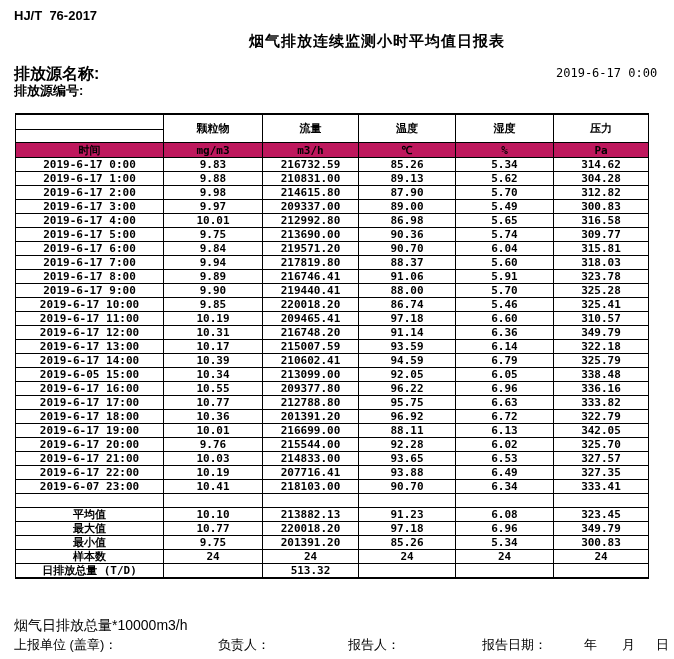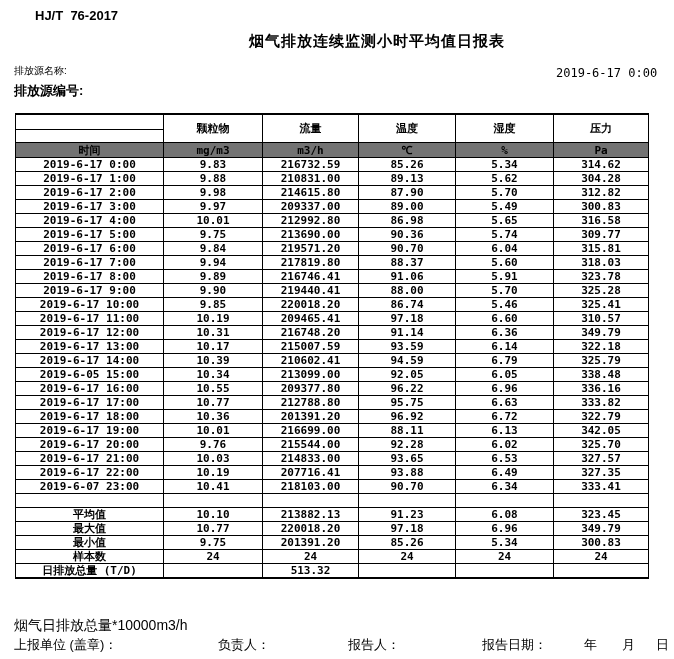--- a/index.html
+++ b/index.html
@@ -1,29 +1,29 @@
 <!DOCTYPE html>
 <html><head>
 <meta charset="utf-8">
 <style>
   html,body{margin:0;padding:0;background:#fff;color:#000;font-family:"Liberation Sans",sans-serif;}
   .page{position:relative;width:674px;height:659px;background:#fff;overflow:hidden;}
-  .standard{position:absolute;left:14px;top:8px;font-size:13px;font-weight:bold;white-space:pre;margin-left:21px;}
+  .standard{position:absolute;left:14px;top:8px;font-size:13px;font-weight:bold;white-space:pre;}
   .title{position:absolute;left:0;top:32px;width:674px;text-align:center;font-size:15px;font-weight:bold;letter-spacing:1px;padding-left:40px;}
-  .src-name{position:absolute;left:14px;top:64px;font-size:10px;font-weight:normal;}
+  .src-name{position:absolute;left:14px;top:64px;font-size:16px;font-weight:bold;}
   .src-id{position:absolute;left:14px;top:82px;font-size:13px;font-weight:bold;}
   .datetime{position:absolute;left:556px;top:66px;font-size:12px;font-family:"DejaVu Sans Mono",monospace;}
   table.report{position:absolute;left:15px;top:113px;width:633px;border-collapse:collapse;table-layout:fixed;
     border:1px solid #000;border-top:2px solid #000;border-bottom:2px solid #000;font-weight:bold;}
   table.report td{border:1px solid #000;text-align:center;vertical-align:middle;padding:0;overflow:hidden;
     font-size:11px;line-height:13px;height:13px;font-family:"DejaVu Sans Mono",monospace;white-space:nowrap;}
   tr.h1 td{height:14px;}
   tr.h2 td{height:12px;}
   td.cjk{font-family:"Liberation Sans",sans-serif;font-size:12px;}
-  tr.green td{background:#737373;height:14px;}
+  tr.green td{background:#be185d;height:14px;}
   tr.spacer td{height:13px;}
   .note{position:absolute;left:14px;top:617px;font-size:14px;}
   .signrow{position:absolute;top:636px;left:0;width:674px;height:16px;font-size:13px;}
   .signrow span{position:absolute;white-space:nowrap;}
   .lbl-unit{left:14px;}
   .lbl-resp{left:218px;}
   .lbl-reporter{left:348px;}
   .lbl-date{left:482px;}
   .lbl-year{left:584px;}
   .lbl-month{left:622px;}

